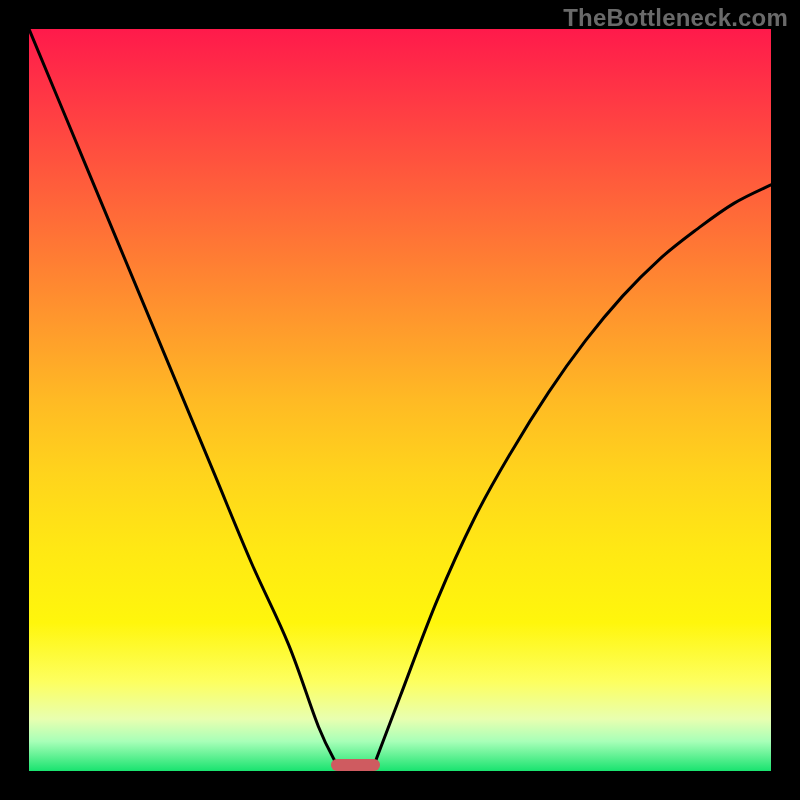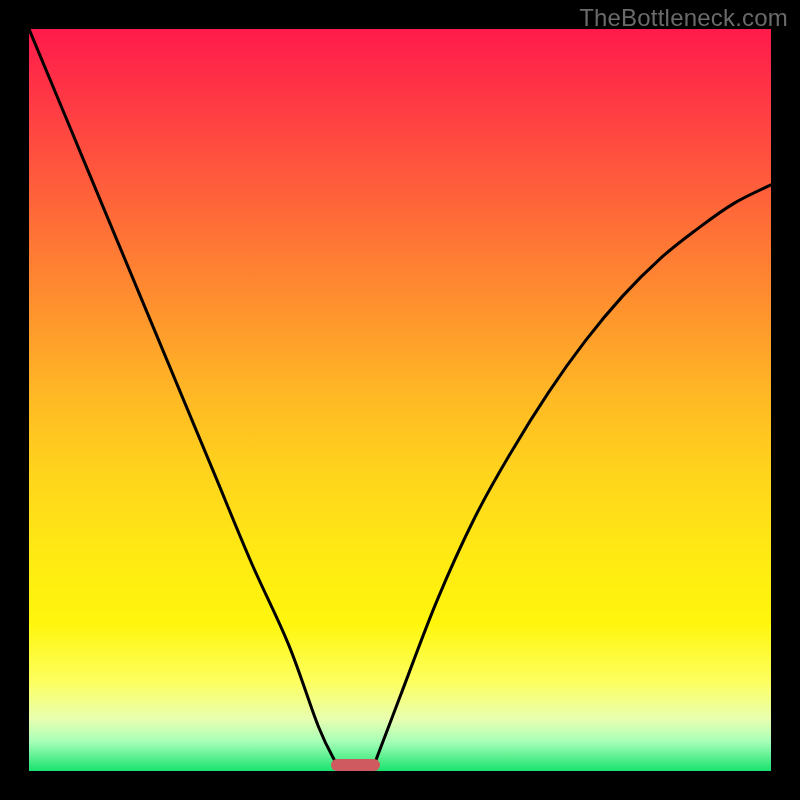--- a/index.html
+++ b/index.html
@@ -38,21 +38,21 @@
       #19e36f 100%
     );
   }
   .watermark {
     position: absolute;
     top: 4px;
     right: 12px;
     color: #6a6a6a;
     font-size: 24px;
     letter-spacing: 0.2px;
-    font-weight: 400;
+    font-weight: 700;
   }
   svg.curves {
     position: absolute;
     inset: 0;
   }
   .marker {
     position: absolute;
     background: #cf5b60;
     border-radius: 6px;
   }

